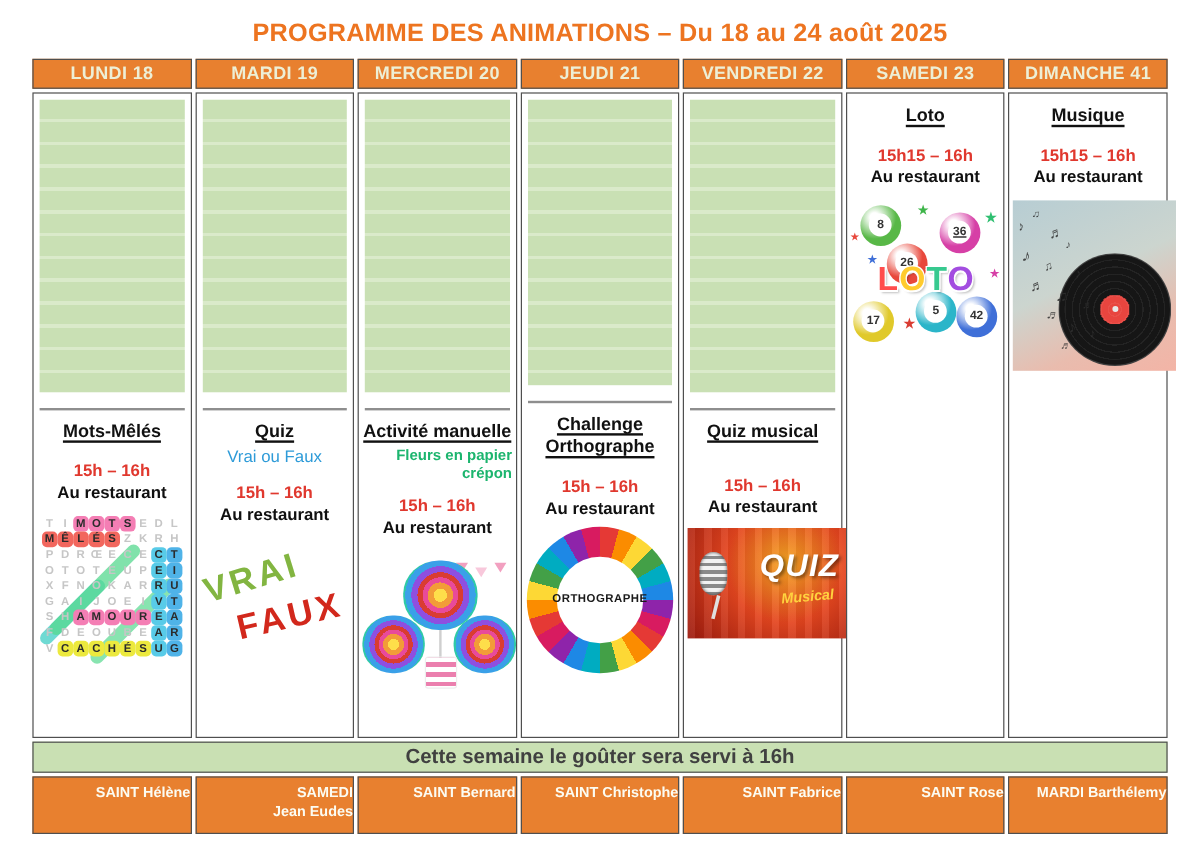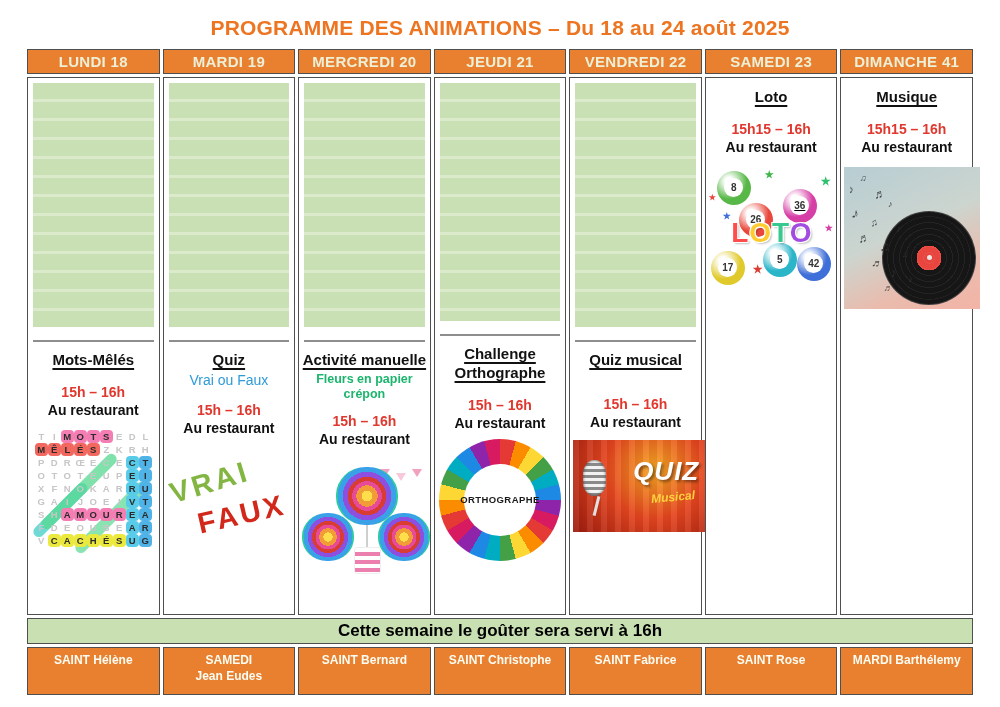--- a/index.html
+++ b/index.html
@@ -8,27 +8,27 @@
   .main-title{margin:0;padding-top:16px;text-align:center;font-size:21px;font-weight:bold;color:#ED7420;letter-spacing:.2px;}
   table.prog{margin:6px auto 0;width:952px;border-collapse:separate;border-spacing:3px;table-layout:fixed;}
   th,td{border:1px solid #4f4f4f;}
   th.day-h{background:#E8802F;color:#EDEFD6;font-size:15px;font-weight:bold;padding:3px 0;letter-spacing:.3px;}
   td.day-cell{background:#fff;vertical-align:top;height:536px;padding:0 3px;text-align:center;}
   .greek{height:244px;margin:5px 2px 0;background:repeating-linear-gradient(180deg,#C9E0B4 0 16px,#DAEACA 16px 19px);}
   .divider{border-top:2px solid #8E8E8E;margin:13px 2px 0;}
   .act-title{margin-top:9px;font-size:15px;font-weight:bold;color:#111;line-height:1.25;}
   .u{text-decoration:underline;text-underline-offset:3px;text-decoration-thickness:1.5px;}
   .subtitle-blue{color:#2E9BD8;font-weight:normal;font-size:14px;margin-top:2px;}
-  .subtitle-green{color:#1CB56E;font-weight:bold;font-size:12.5px;line-height:1.2;margin:2px 11px 0;}
+  .subtitle-green{color:#1CB56E;font-weight:bold;font-size:12.5px;line-height:1.2;margin:2px 0 0;text-align:right;}
   .time{color:#E0382E;font-weight:bold;font-size:14px;margin-top:14px;}
   .place{color:#101010;font-weight:bold;font-size:14px;margin-top:2px;}
   .we .act-title{margin-top:10px;}
   .we .time{}
-  td.banner{background:#C9E0B3;color:#000000;font-weight:bold;font-size:17px;text-align:center;height:22px;padding:1px 8px;}
-  td.foot{background:#E8802F;color:#FCFCF2;font-weight:bold;font-size:12px;text-align:center;vertical-align:top;padding:4px 0 2px;height:40px;white-space:pre-line;line-height:1.35;}
+  td.banner{background:#C9E0B3;color:#404040;font-weight:bold;font-size:17px;text-align:center;height:22px;padding:1px 8px;}
+  td.foot{background:#E8802F;color:#FCFCF2;font-weight:bold;font-size:12px;text-align:right;vertical-align:top;padding:4px 0 2px;height:40px;white-space:pre-line;line-height:1.35;}
   .art{position:relative;margin:12px auto 0;}
   
   .ws{width:120px;height:126px;}
   .ws-grid{position:relative;z-index:2;}
   .ws-row{display:flex;justify-content:center;}
   .ws-cell{width:13px;height:13px;line-height:13px;font-size:9.5px;font-weight:bold;color:#C6C6C6;border-radius:4px;text-align:center;}
   .ws-cell.hl{color:#2b2b2b;}
   .diag{position:absolute;height:11px;border-radius:6px;z-index:1;transform-origin:0 50%;}
   .d1{left:10px;top:92px;width:102px;background:#55D88F;opacity:.75;transform:rotate(-45deg);}
   .d2{left:44px;top:116px;width:96px;background:#55D88F;opacity:.7;transform:rotate(-45deg);}
@@ -272,21 +272,21 @@
 
         <td class="day-cell we">
           <div class="act-title"><span class="u">Loto</span></div>
           <div class="time">15h15 – 16h</div>
           <div class="place">Au restaurant</div>
           <div class="art loto">
             <div class="loto-word"><b style="color: rgb(255, 77, 77);">L</b><b style="color: rgb(255, 203, 46);">O</b><b style="color: rgb(55, 201, 143);">T</b><b style="color: rgb(163, 77, 224);">O</b></div>
           <span class="ball" style="left: 8px; top: 4px; background: radial-gradient(circle at 35% 30%, rgba(255, 255, 255, 0.69) 0px, rgba(255, 255, 255, 0.69) 12%, rgb(88, 184, 71) 55%);">
                 <i>8</i>
               </span>
-              <span class="ball" style="left: 74px; top: 22px; background: radial-gradient(circle at 35% 30%, rgba(255, 255, 255, 0.69) 0px, rgba(255, 255, 255, 0.69) 12%, rgb(214, 63, 166) 55%); text-decoration: underline;">
+              <span class="ball" style="left: 74px; top: 10px; background: radial-gradient(circle at 35% 30%, rgba(255, 255, 255, 0.69) 0px, rgba(255, 255, 255, 0.69) 12%, rgb(214, 63, 166) 55%); text-decoration: underline;">
                 <i>36</i>
               </span>
               <span class="ball" style="left: 30px; top: 36px; background: radial-gradient(circle at 35% 30%, rgba(255, 255, 255, 0.69) 0px, rgba(255, 255, 255, 0.69) 12%, rgb(232, 72, 60) 55%);">
                 <i>26</i>
               </span>
               <span class="ball" style="left: 54px; top: 76px; background: radial-gradient(circle at 35% 30%, rgba(255, 255, 255, 0.69) 0px, rgba(255, 255, 255, 0.69) 12%, rgb(43, 181, 201) 55%);">
                 <i>5</i>
               </span>
               <span class="ball" style="left: 2px; top: 84px; background: radial-gradient(circle at 35% 30%, rgba(255, 255, 255, 0.69) 0px, rgba(255, 255, 255, 0.69) 12%, rgb(224, 201, 42) 55%);">
                 <i>17</i>

